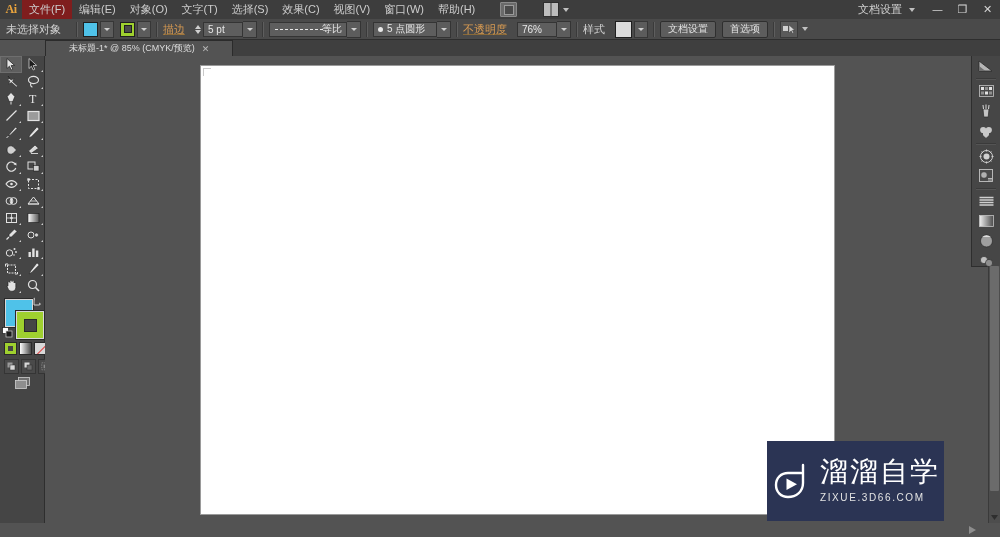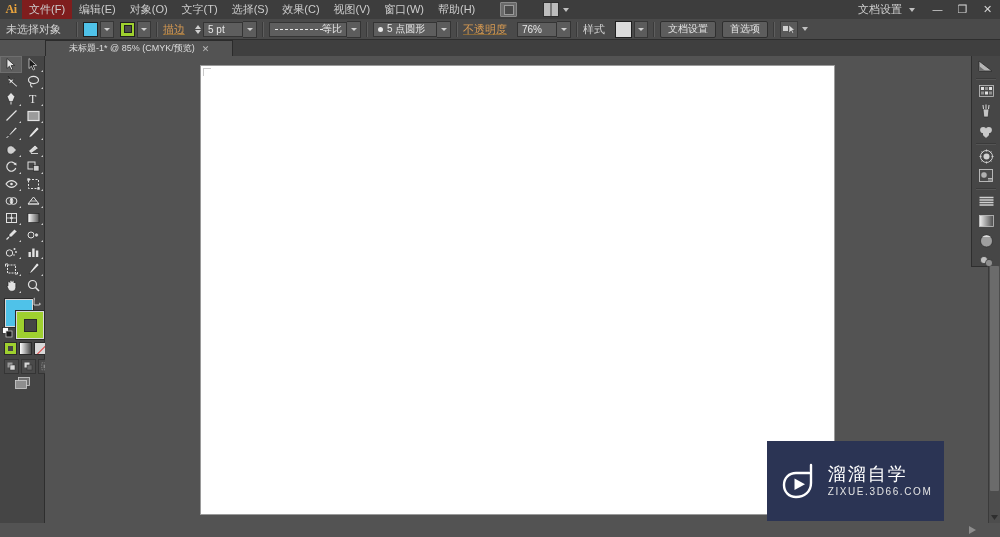--- a/index.html
+++ b/index.html
@@ -219,21 +219,21 @@
     position:absolute;right:14px;bottom:0;width:28px;height:14px;display:flex;align-items:center;justify-content:center;
   }
 
   
   .watermark{
     position:absolute;left:767px;top:441px;width:177px;height:80px;background:#2b3454;
     display:flex;align-items:center;justify-content:center;gap:9px;
   }
   .wm-logo{width:40px;height:40px;}
   .wm-text{display:flex;flex-direction:column;align-items:flex-start;}
-  .wm-title{color:#ffffff;font-size:18px;letter-spacing:2px;line-height:1.05;font-family:Liberation Serif, serif;}
+  .wm-title{color:#ffffff;font-size:28px;letter-spacing:2px;line-height:1.05;font-family:Liberation Mono, monospace;}
   .wm-sub{color:#e4e4e4;font-size:10px;letter-spacing:1.6px;margin-top:3px;font-family:"Liberation Sans",sans-serif;}
 </style>
 </head>
 <body>
 
 <div id="app">
 
   <div class="menubar">
     <div class="ai-logo">Ai</div>
 

